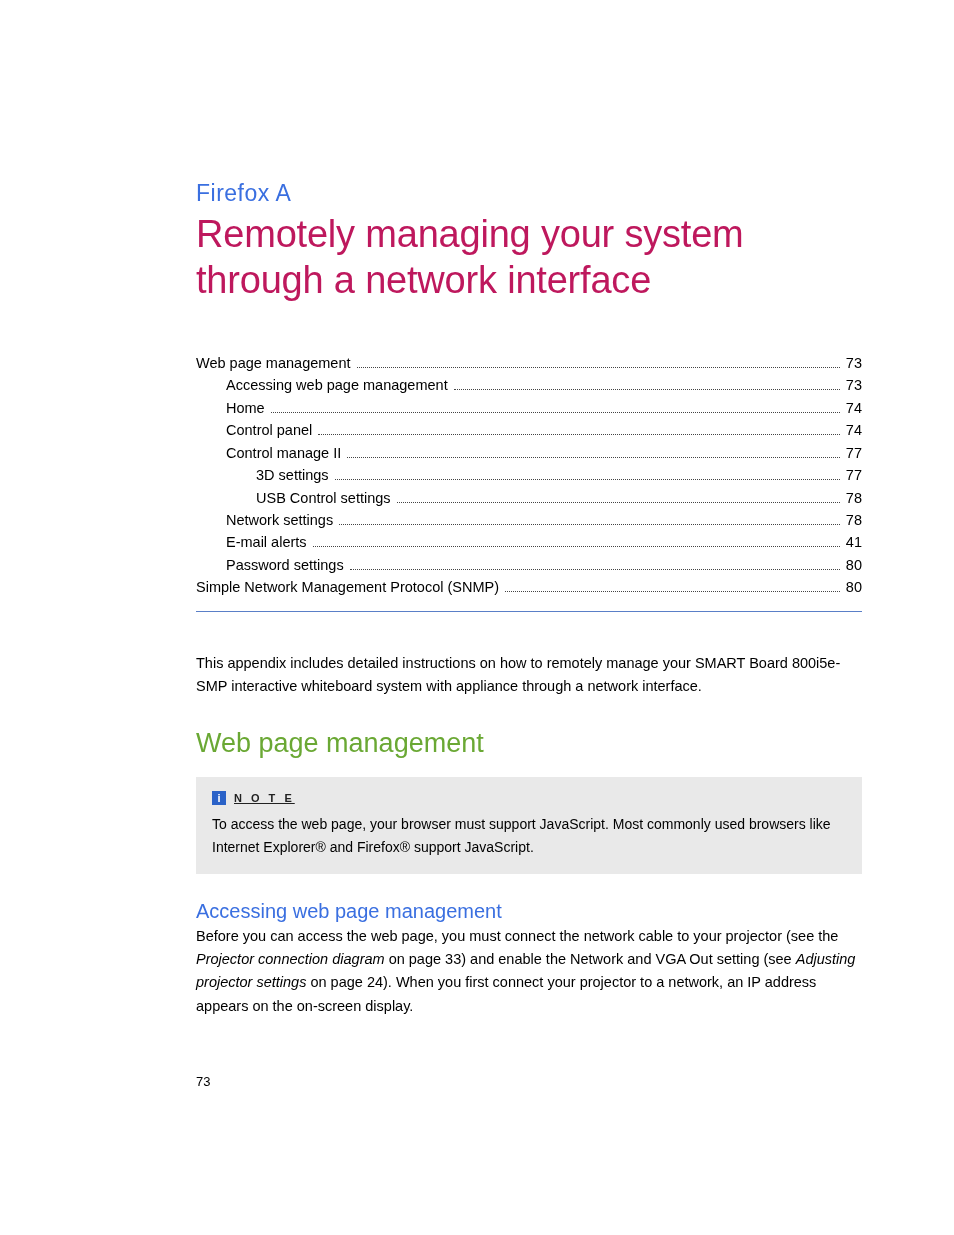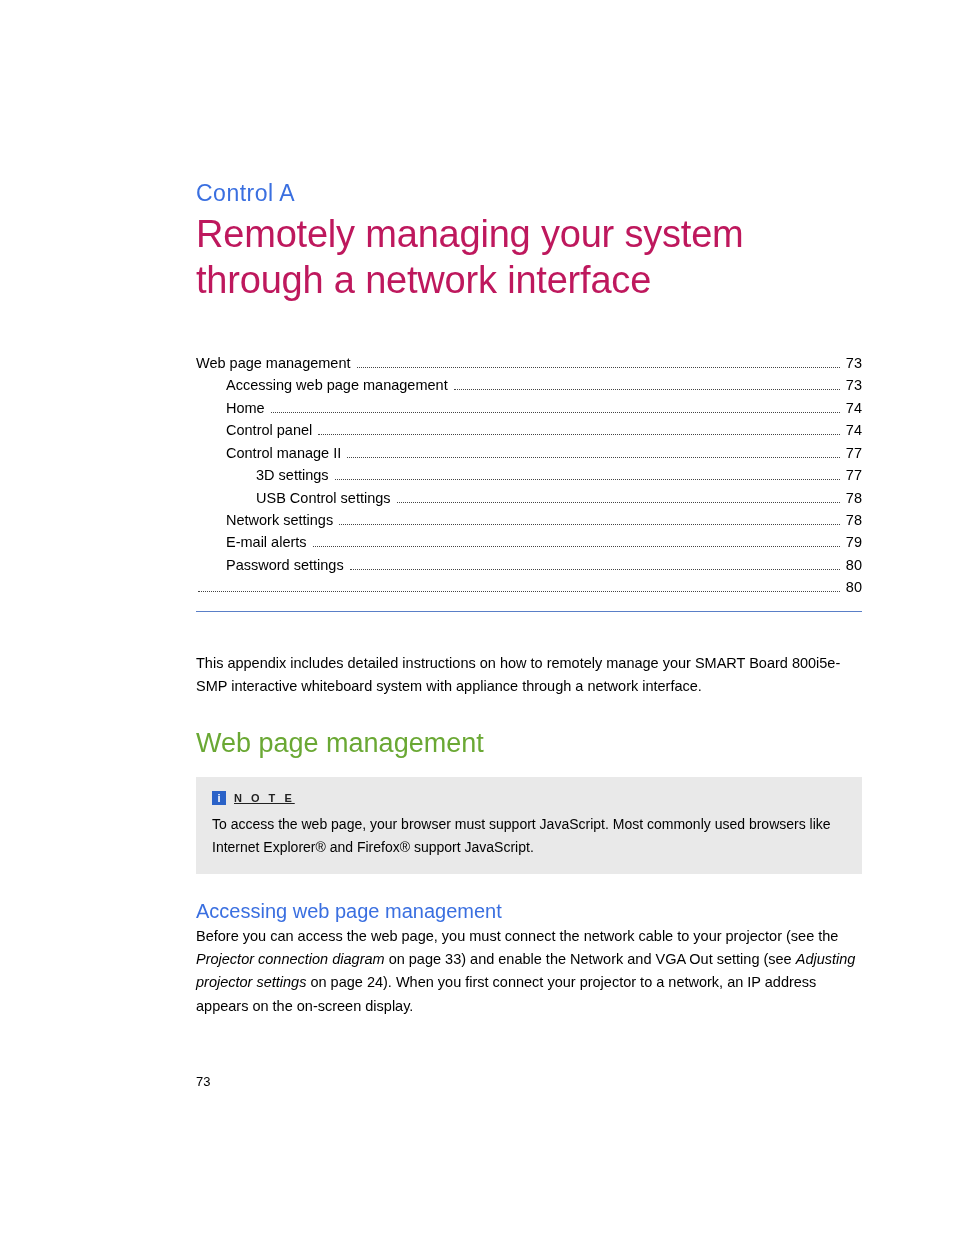--- a/index.html
+++ b/index.html
@@ -116,21 +116,21 @@
   .page-number {
     font-size: 13px;
     margin-top: 56px;
   }
 </style>
 </head>
 <body>
 
 <div class="page">
 
-  <div class="appendix-label">Control  A</div>
+  <div class="appendix-label">Firefox  A</div>
   <h1 class="chapter-title">Remotely managing your system through a network interface</h1>
 
   <div class="toc" id="toc">
       <div class="toc-row">
         <span class="toc-label">Web page management</span>
         <span class="toc-dots"></span>
         <span class="toc-page">73</span>
       </div>
       <div class="toc-row indent-1">
         <span class="toc-label">Accessing web page management</span>
@@ -163,28 +163,29 @@
         <span class="toc-page">78</span>
       </div>
       <div class="toc-row indent-1">
         <span class="toc-label">Network settings</span>
         <span class="toc-dots"></span>
         <span class="toc-page">78</span>
       </div>
       <div class="toc-row indent-1">
         <span class="toc-label">E-mail alerts</span>
         <span class="toc-dots"></span>
-        <span class="toc-page">79</span>
+        <span class="toc-page">41</span>
       </div>
       <div class="toc-row indent-1">
         <span class="toc-label">Password settings</span>
         <span class="toc-dots"></span>
         <span class="toc-page">80</span>
       </div>
       <div class="toc-row">
+        <span class="toc-label">Simple Network Management Protocol (SNMP)</span>
         <span class="toc-dots"></span>
         <span class="toc-page">80</span>
       </div>
     </div>
   <hr class="toc-rule">
 
   <p class="body-text">This appendix includes detailed instructions on how to remotely manage your SMART Board 800i5e-SMP interactive whiteboard system with appliance through a network interface.</p>
 
   <h2 class="h2-green">Web page management</h2>
 

